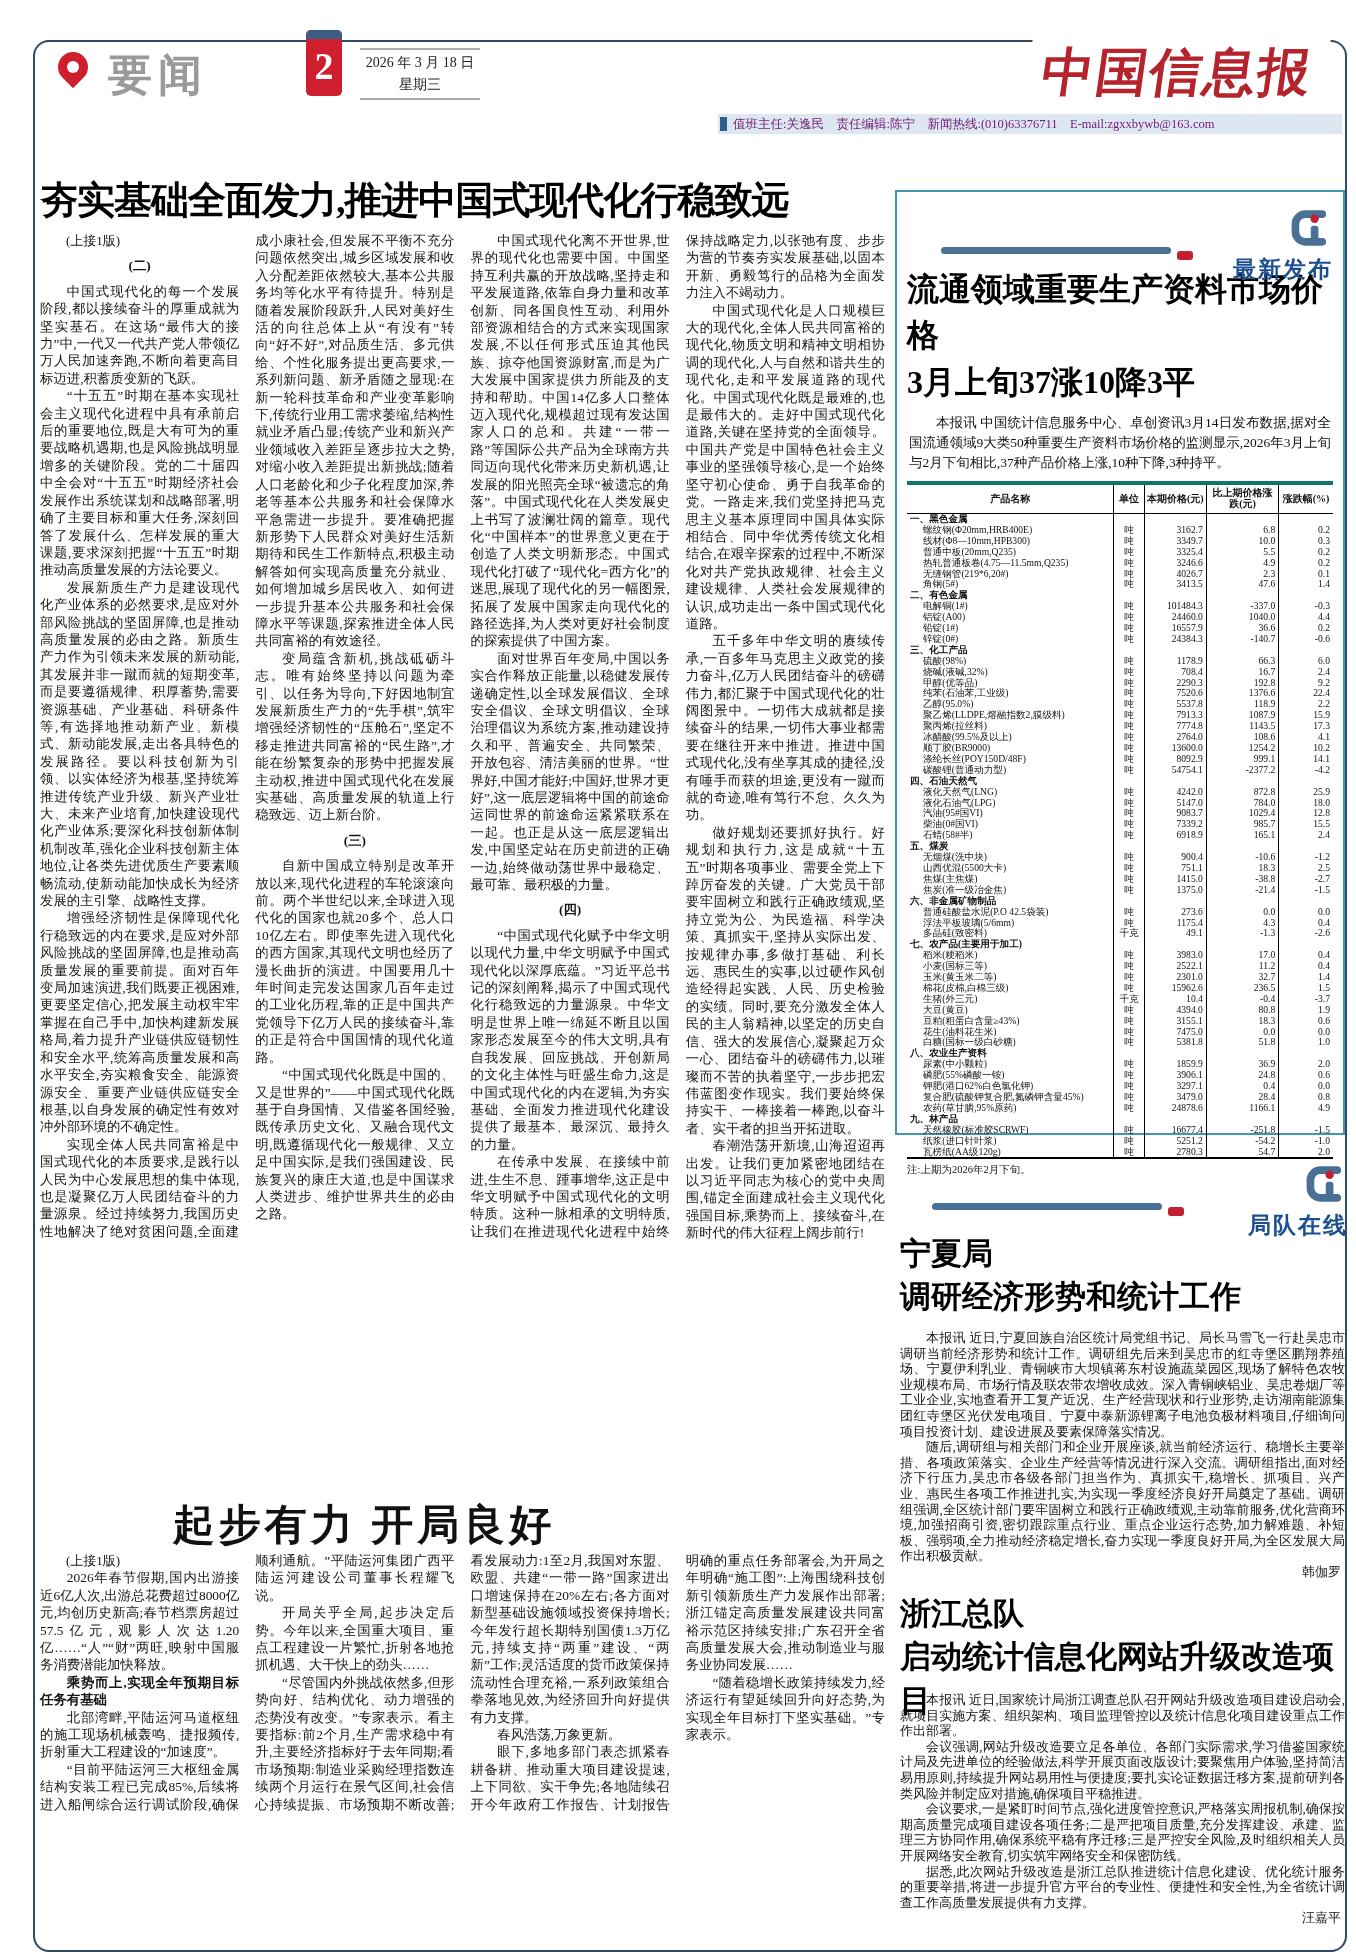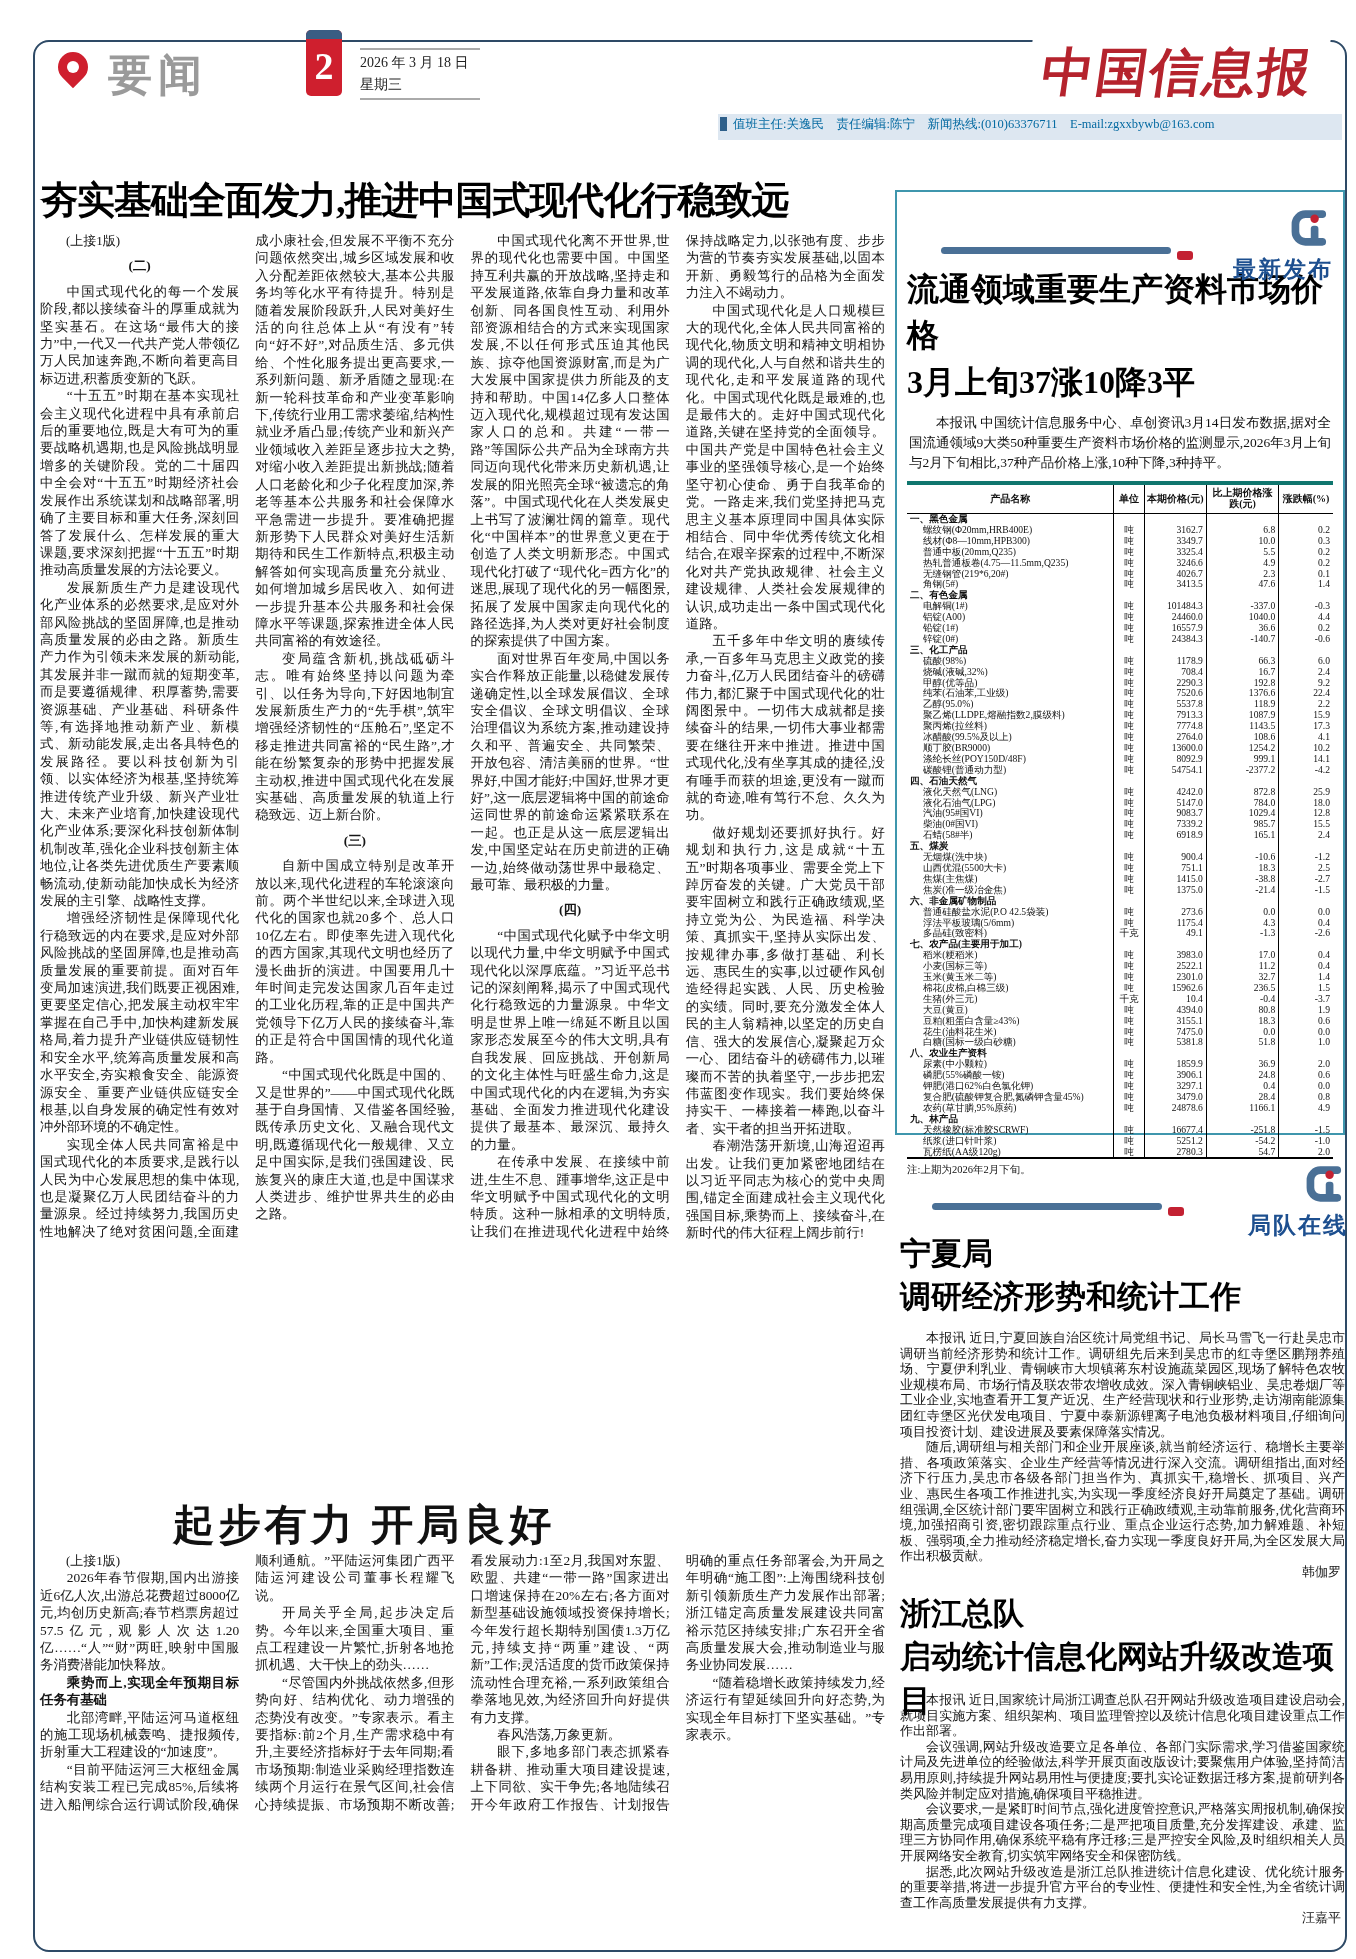--- a/index.html
+++ b/index.html
@@ -6,26 +6,26 @@
   body{width:1356px;height:1959px;position:relative;font-family:"Liberation Serif","DejaVu Serif",serif;color:#111;overflow:hidden;}
   .frame{position:absolute;left:33px;top:40px;width:1310px;height:1908px;border:2px solid #2e4a66;border-radius:16px;}
   
   .hdr{position:absolute;left:0;top:0;width:1356px;height:120px;background:transparent;}
   .pin{position:absolute;left:58px;top:52px;width:30px;height:30px;background:#cf1f2e;border-radius:50% 50% 50% 0;transform:rotate(-45deg);}
   .pin:after{content:"";position:absolute;left:9px;top:9px;width:12px;height:12px;background:#fff;border-radius:50%;}
   .sec-name{position:absolute;left:100px;top:46px;font-size:44px;font-weight:bold;color:#9a9a9a;letter-spacing:6px;background:#fff;padding:0 8px;}
   .badge{position:absolute;left:306px;top:30px;width:36px;height:66px;background:#cf1f2e;border-radius:5px;text-align:center;}
   .badge .cap{position:absolute;left:0;top:0;width:36px;height:9px;background:#3a5d83;border-radius:5px 5px 0 0;}
   .badge .num{position:absolute;left:0;top:12px;width:36px;color:#fff;font-size:38px;font-weight:bold;line-height:48px;}
-  .dateblk{position:absolute;left:356px;top:48px;width:120px;background:#fff;padding:0 4px;}
+  .dateblk{position:absolute;left:356px;top:48px;width:120px;background:#fff;padding:0 4px;text-align:center;}
   .dateblk .rule{height:2px;background:#aaa;}
   .dateblk .d1{font-size:14px;padding:4px 0 2px 0;color:#222;}
   .dateblk .d2{font-size:14px;padding:2px 0 4px 0;color:#222;}
   .paperlogo{position:absolute;right:30px;top:38px;font-size:52px;font-weight:bold;color:#b5232d;transform:skewX(-8deg);background:#fff;padding:0 14px;letter-spacing:2px;}
-  .infobar{position:absolute;left:718px;top:114px;width:624px;height:26px;background:#dde7f1;font-size:12.5px;line-height:20px;color:#0369a1;white-space:nowrap;}
+  .infobar{position:absolute;left:718px;top:114px;width:624px;height:20px;background:#dde7f1;font-size:12.5px;line-height:20px;color:#701a75;white-space:nowrap;}
   .infobar .tick{display:inline-block;width:7px;height:14px;background:#2e5f8a;margin:3px 6px 0 2px;vertical-align:top;}
   
   .mainhead{position:absolute;left:40px;top:150px;width:845px;font-size:38px;font-weight:bold;color:#000;letter-spacing:-1px;white-space:nowrap;}
   .colwrap{position:absolute;left:40px;width:845px;column-count:4;column-gap:16px;font-size:13.4px;line-height:17.4px;text-align:justify;color:#151515;}
   #editorial{top:232px;height:1216px;}
   #second{top:1552px;height:396px;}
   .colwrap p{margin:0;text-indent:2em;}
   .colwrap p.bold{font-weight:bold;}
   .contd{font-size:13px;margin:0 0 10px 0;text-indent:0;}
   .sec-marker{text-align:center;font-weight:bold;margin:8px 0;}

